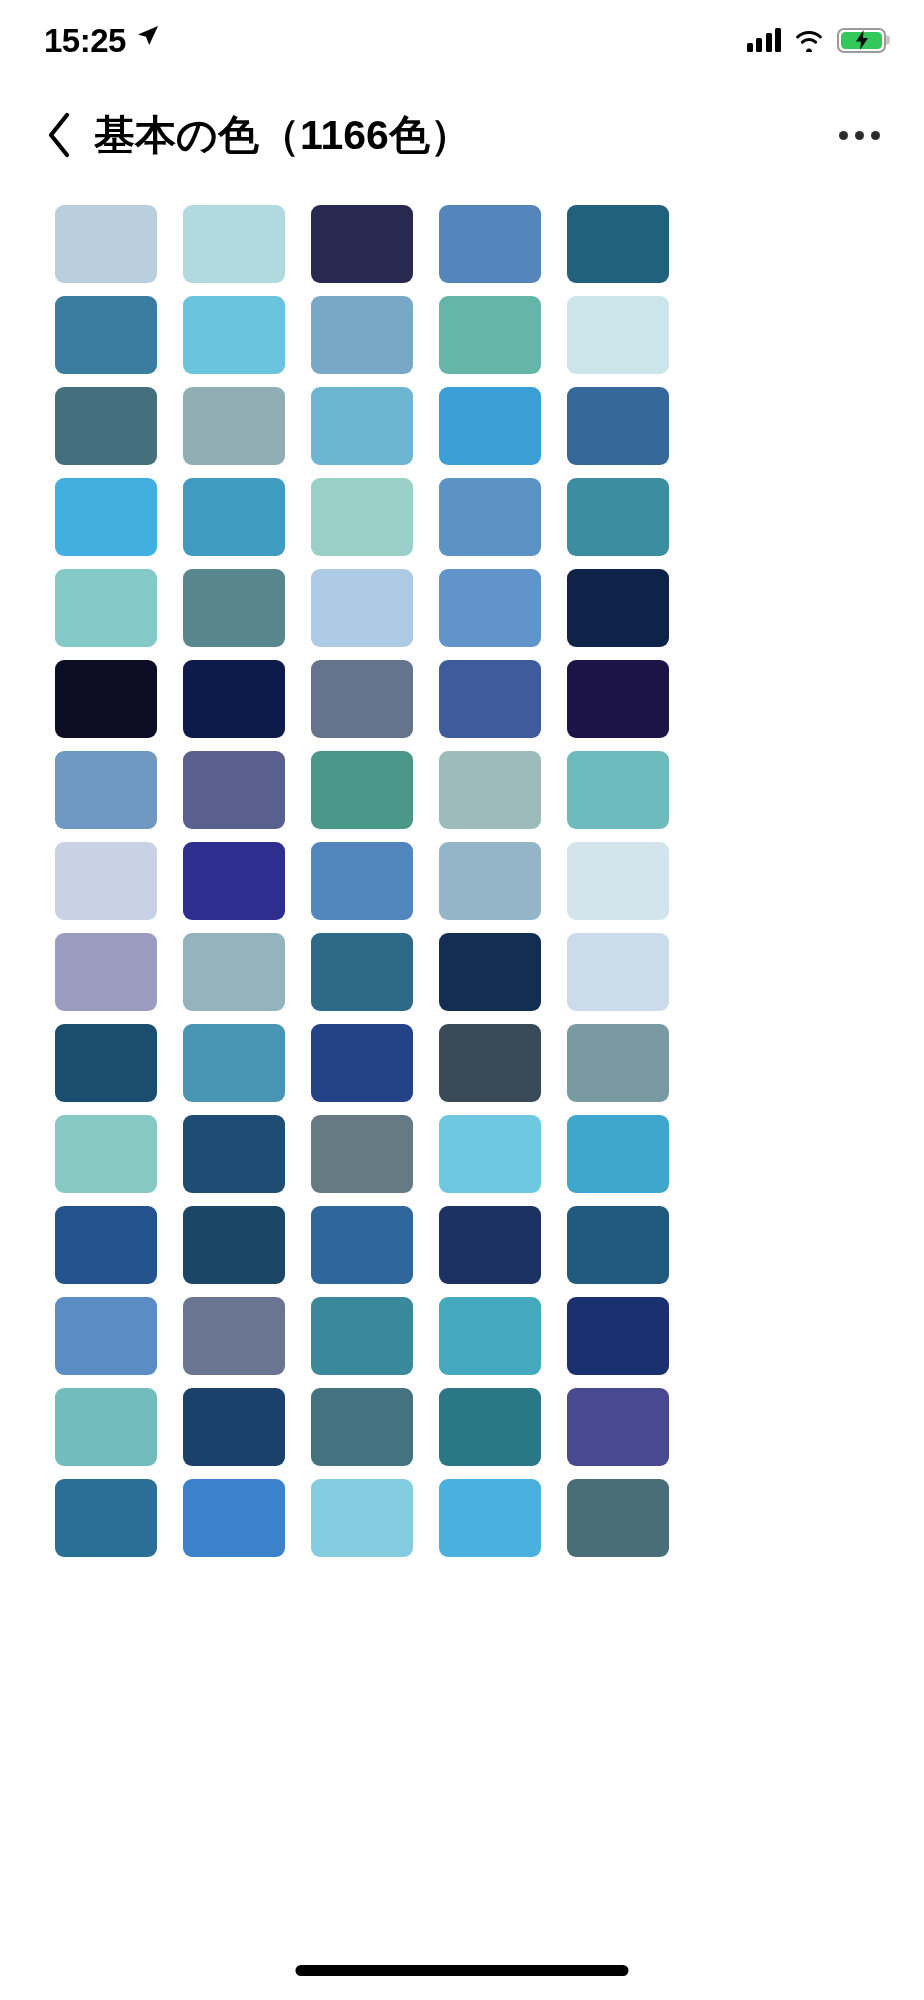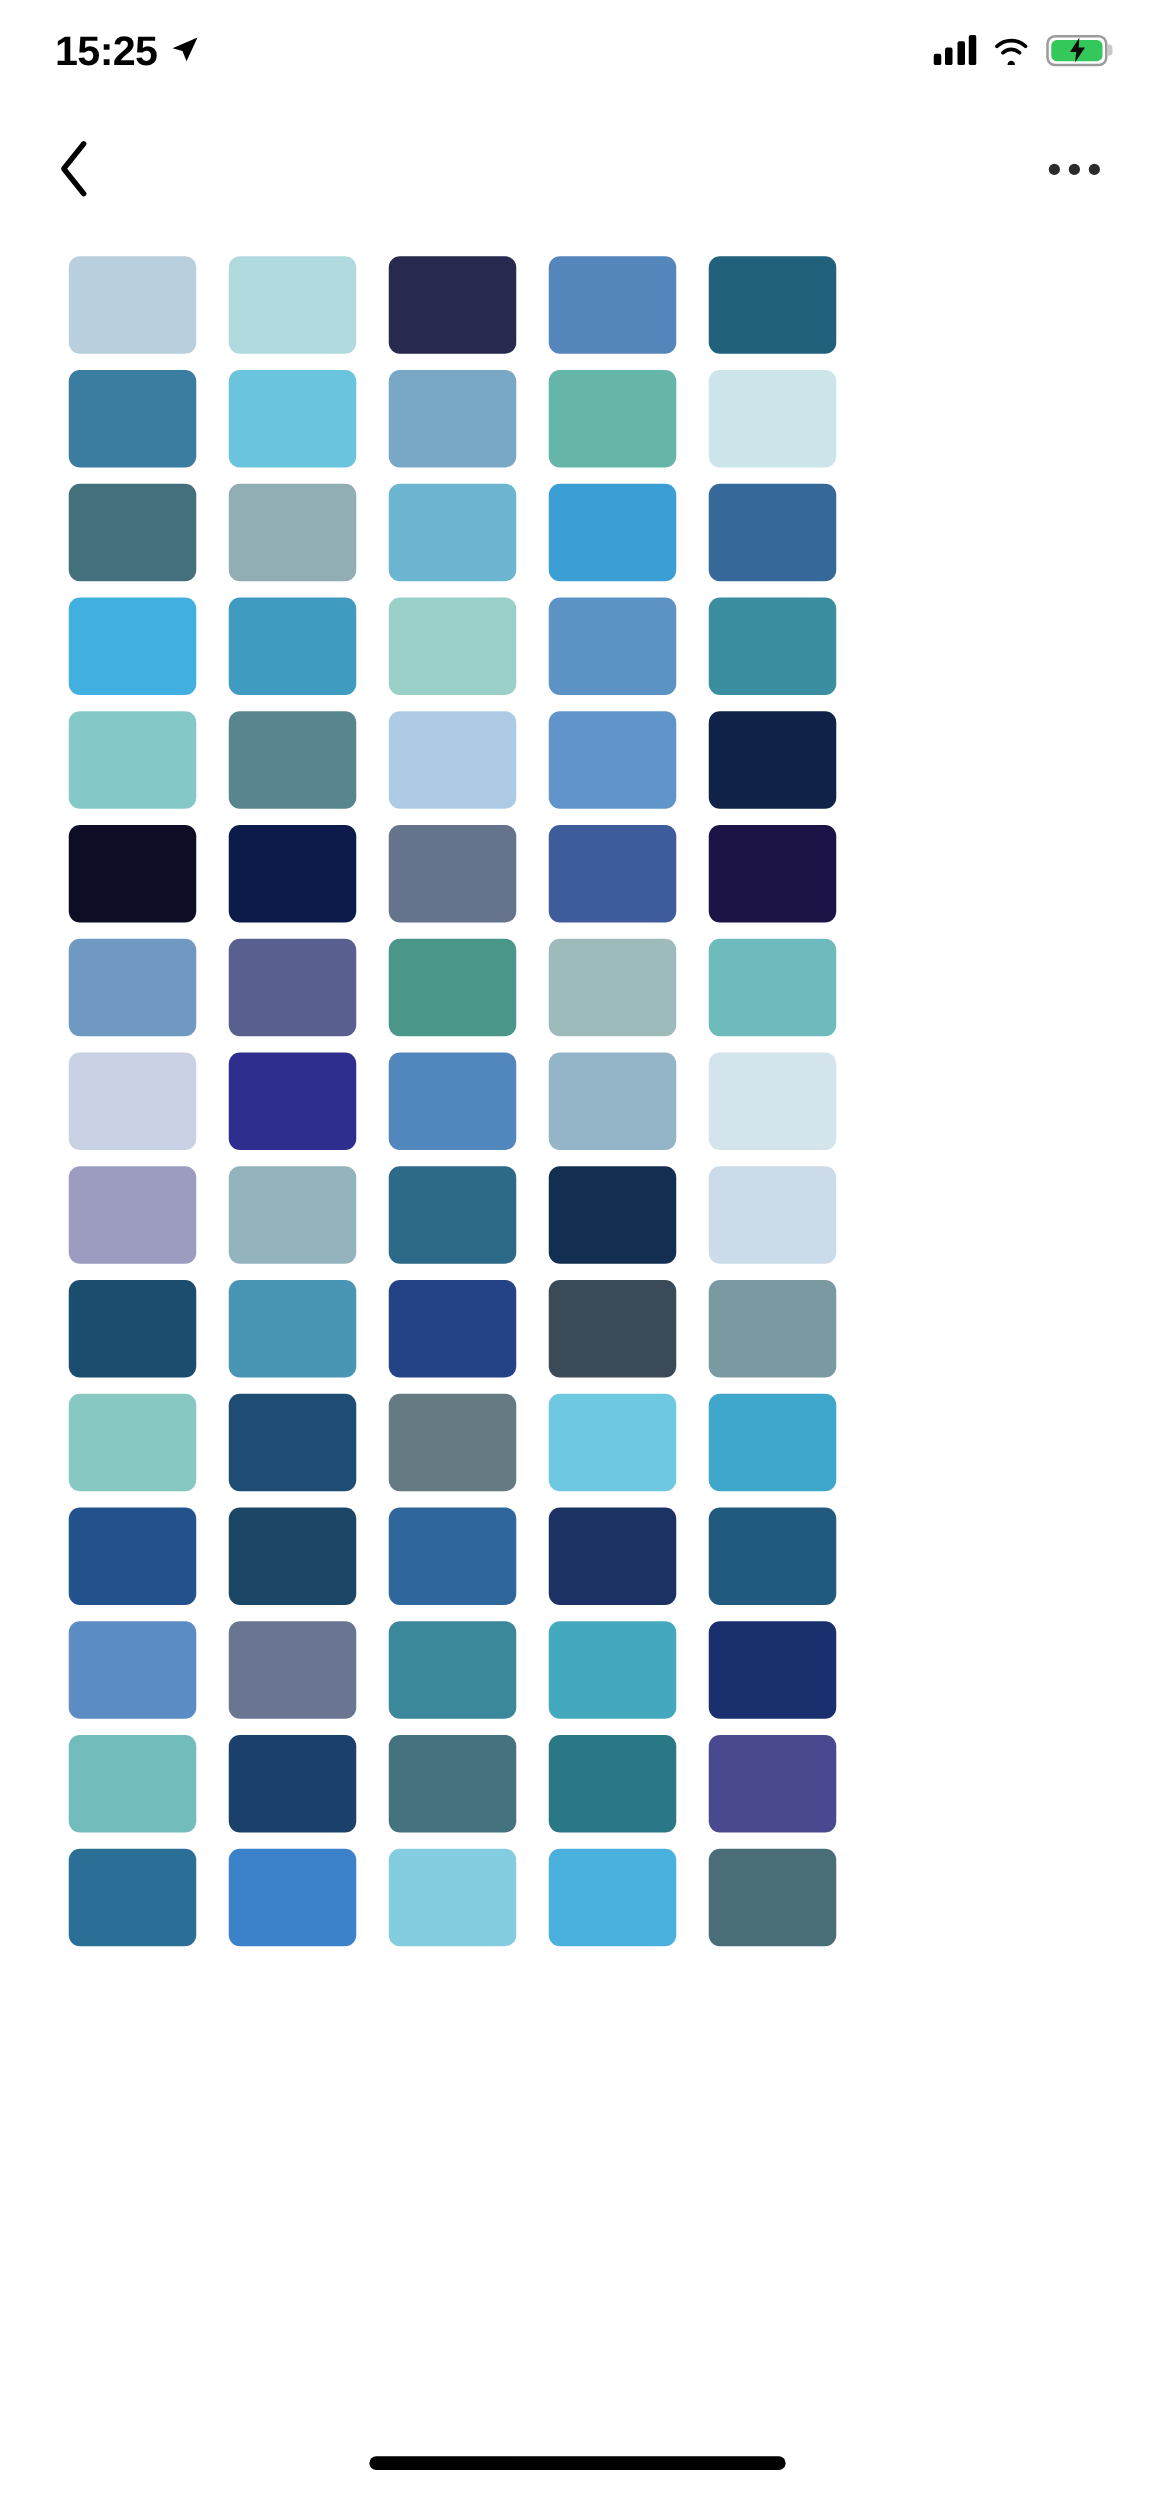--- a/index.html
+++ b/index.html
@@ -10,21 +10,21 @@
     overflow:hidden;
   }
   #app { position:relative; width:924px; height:2000px; background:#fff; }
 
   
   .statusbar {
     position:absolute; top:0; left:0; width:924px; height:80px;
     display:flex; align-items:center; justify-content:space-between;
     padding:0 38px 0 44px;
   }
-  .sb-left { display:flex; align-items:center; gap:10px; }
+  .sb-left { display:flex; align-items:flex-start; gap:10px; }
   .sb-time {
     font-size:33px; font-weight:700; color:#000;
     letter-spacing:-0.5px; line-height:1;
   }
   .loc-arrow { display:block; }
   .sb-right { display:flex; align-items:center; gap:13px; }
   .signal { display:flex; align-items:flex-end; gap:3.5px; height:24px; }
   .signal i { display:block; width:6px; background:#000; border-radius:1.5px; }
   .signal i:nth-child(1){ height:9px; }
   .signal i:nth-child(2){ height:14px; }
@@ -132,20 +132,21 @@
       </div>
     </div>
   </div>
 
   <div class="navbar">
     <div class="back-btn">
       <svg width="26" height="46" viewBox="0 0 26 46">
         <path d="M21 3 L5 23 L21 43" stroke="#000" stroke-width="4.2" fill="none" stroke-linecap="round" stroke-linejoin="round"></path>
       </svg>
     </div>
+    <div class="nav-title">基本の色（1166色）</div>
     <div class="nav-spacer"></div>
     <div class="more-btn">
       <span></span>
       <span></span>
       <span></span>
     </div>
   </div>
 
   <div class="grid-wrap">
     <div class="grid" id="swatch-grid">

